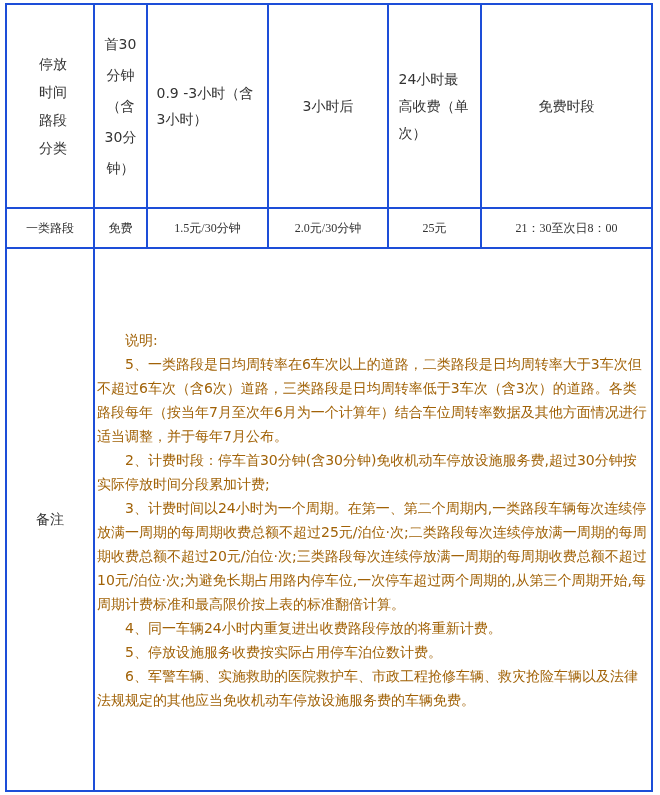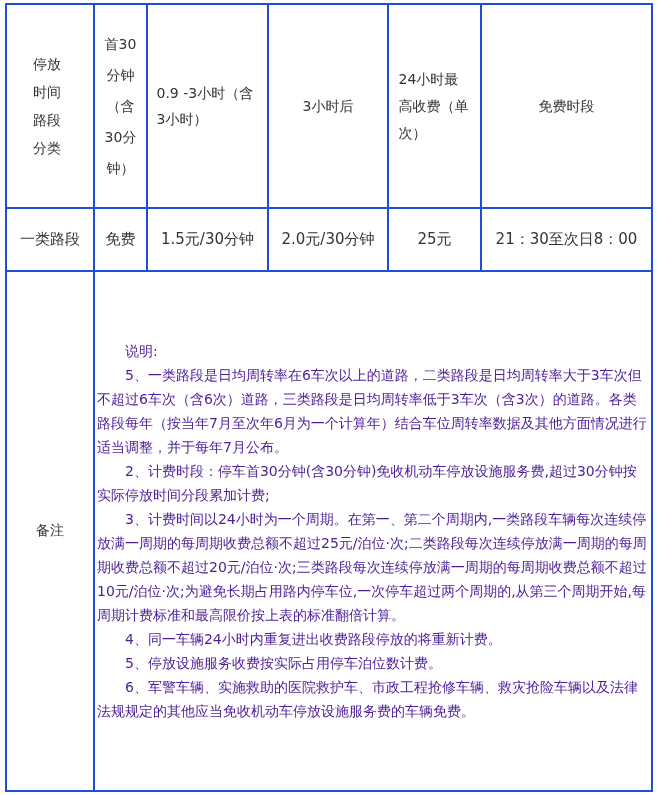--- a/index.html
+++ b/index.html
@@ -27,26 +27,26 @@
     border: 2px solid #1d4ed8;
     box-sizing: border-box;
     vertical-align: middle;
     text-align: center;
     font-size: 14px;
     color: #333333;
     padding: 2px;
     overflow: hidden;
   }
   tr.header-row td { height: 204px; line-height: 1.9; }
-  tr.data-row td { height: 63px; font-size: 15px; }
+  tr.data-row td { height: 40px; font-size: 12px; font-family: Liberation Serif, serif; }
   .narrow-2 {        
     width: 34px;
     margin: 0 auto;
     line-height: 28px;
-    text-align: left;
+    text-align: right;
     word-break: break-all;
   }
   .narrow-30 {       
     width: 36px;
     margin: 0 auto;
     line-height: 31px;
     text-align: center;
     word-break: break-all;
   }
   .mid-2line {       
@@ -71,21 +71,21 @@
     vertical-align: top;
     text-align: left;
     padding: 8px 14px 6px 12px;
   }
   .notes-content p {
     margin: 0;
     font-size: 14px;
     line-height: 24px;
     text-indent: 2em;
     text-align: left;
-    color: #4c1d95;
+    color: #a16207;
   }
 </style>
 </head>
 <body>
 
 <div class="sheet">
   <table class="fee-table">
     <colgroup>
       <col style="width:88px">
       <col style="width:53px">

